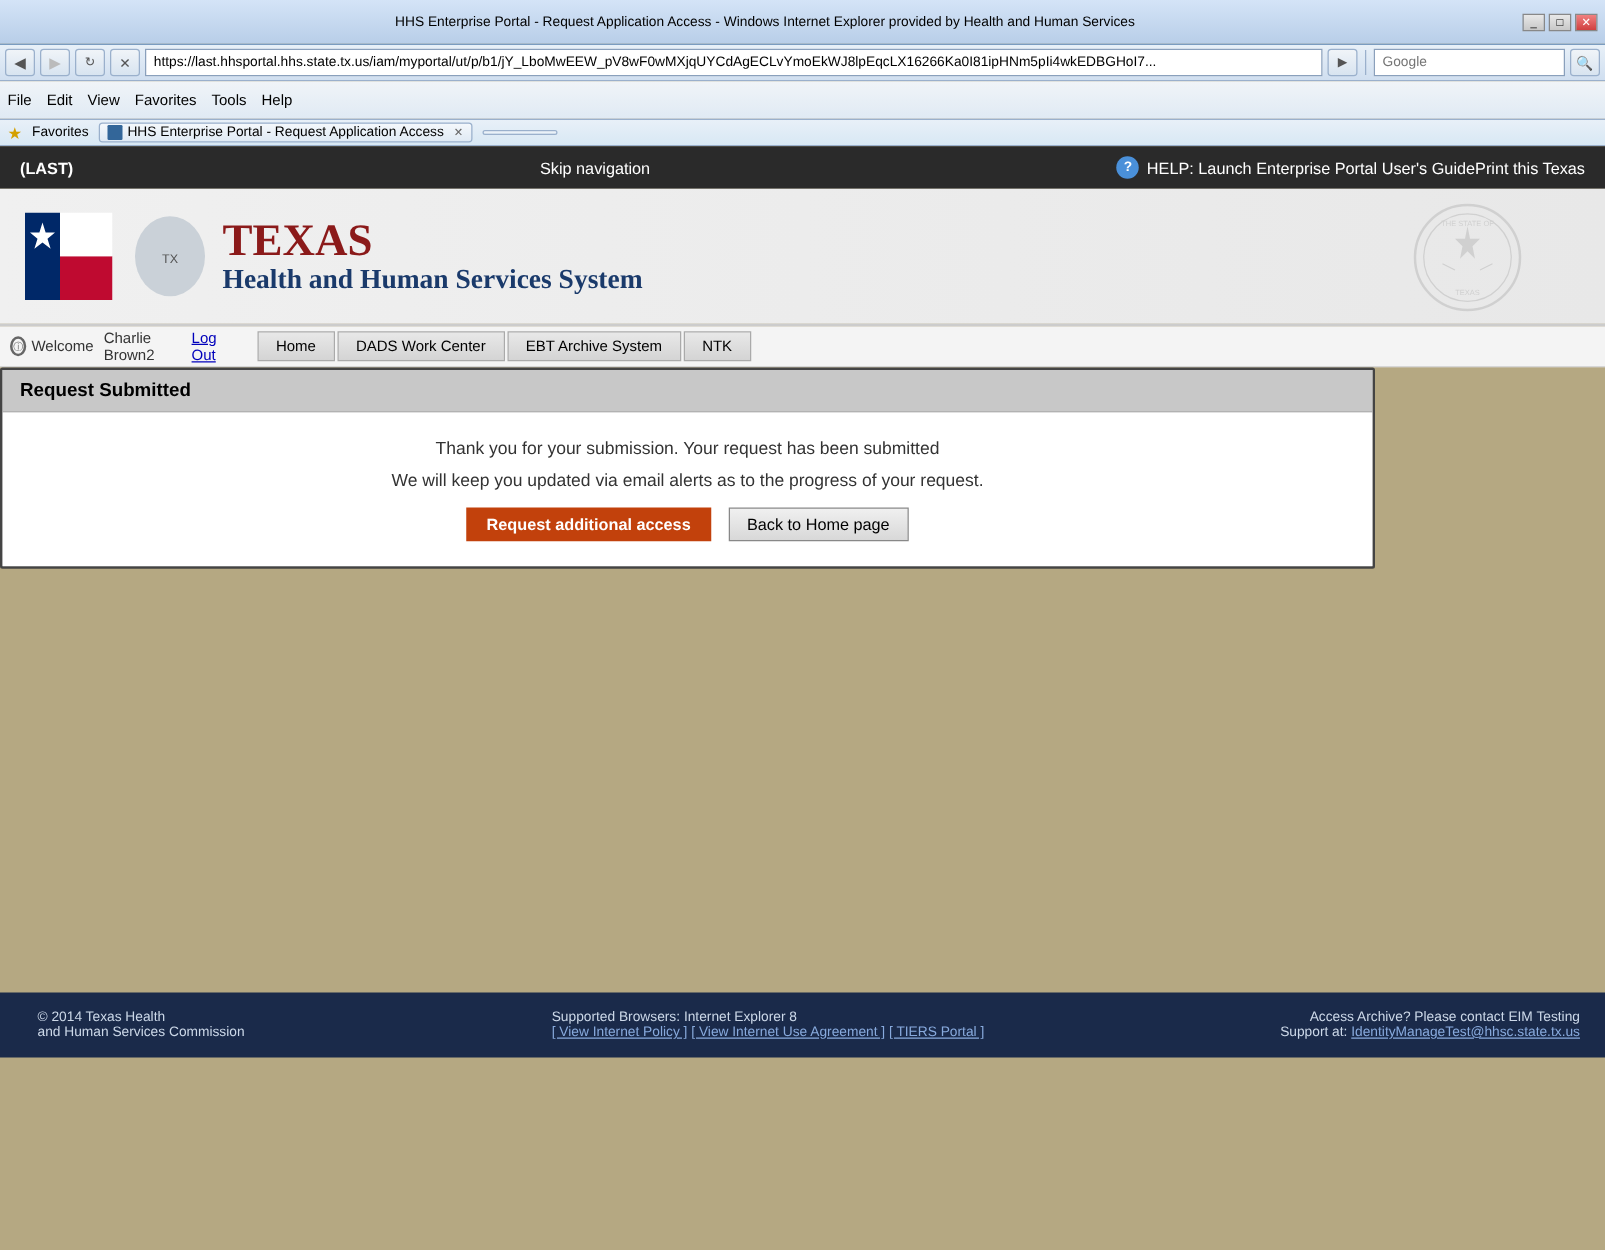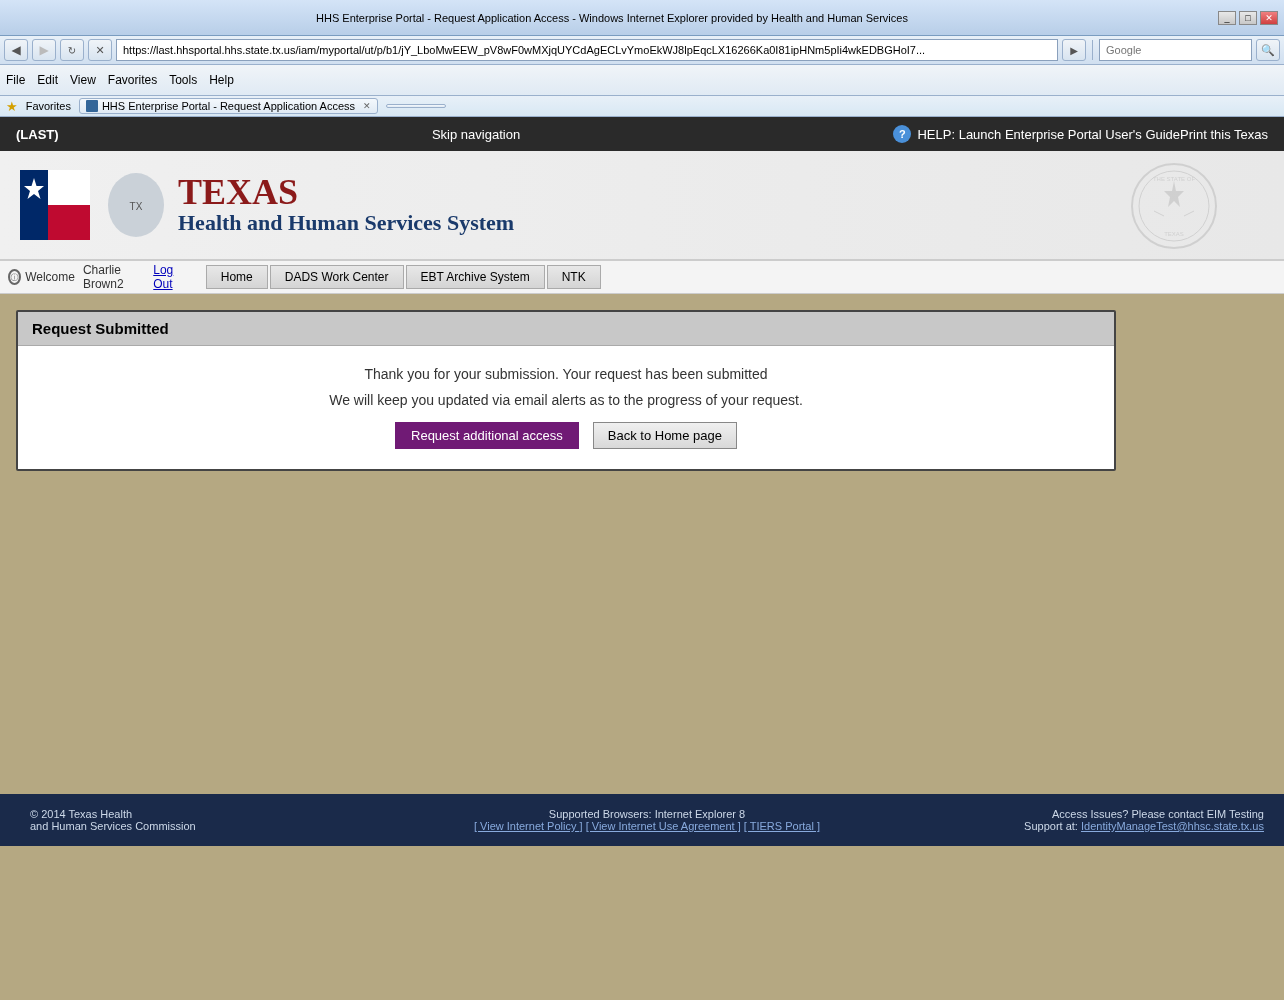--- a/index.html
+++ b/index.html
@@ -193,21 +193,20 @@
       background: linear-gradient(to bottom, #e8e8e8, #d4d4d4);
       cursor: pointer;
       font-size: 12px;
       border-radius: 0;
       color: #000;
       margin-right: 2px;
     }
 
     
     .main-content {
-      padding: 16px;
       background: #b5a882;
       min-height: 500px;
     }
 
     
     .request-box {
       background: #f0f0f0;
       border: 2px solid #444;
       border-radius: 2px;
       overflow: hidden;
@@ -231,27 +230,27 @@
       margin-bottom: 10px;
     }
     .request-box-actions {
       display: flex;
       align-items: center;
       justify-content: center;
       gap: 14px;
       margin-top: 14px;
     }
     .btn-request {
-      background: #701a75;
+      background: #c2410c;
       color: #fff;
       border: none;
       padding: 6px 16px;
       font-size: 13px;
       cursor: pointer;
-      font-weight: normal;
+      font-weight: bold;
     }
     .btn-home {
       background: linear-gradient(to bottom, #f0f0f0, #d8d8d8);
       color: #000;
       border: 1px solid #888;
       padding: 5px 14px;
       font-size: 13px;
       cursor: pointer;
     }
 
@@ -262,21 +261,21 @@
       padding: 14px 20px;
       display: flex;
       align-items: flex-start;
       justify-content: space-between;
       font-size: 11px;
       position: fixed;
       bottom: 0;
       left: 0;
       width: 1284px;
     }
-    .footer-col { flex: 1; text-align: center; }
+    .footer-col { flex: 1; }
     .footer-col:first-child { text-align: left; }
     .footer-col:last-child { text-align: right; }
     .footer-link { color: #88aadd; text-decoration: underline; cursor: pointer; }
 
     
     svg.texas-flag { width: 70px; height: 70px; }
 
     
     svg.texas-seal { width: 100px; height: 90px; }
   </style>
@@ -413,20 +412,20 @@
     <div>Supported Browsers: Internet Explorer 8</div>
     <div>
       <span class="footer-link">[ View Internet Policy ]</span>
       <span> </span>
       <span class="footer-link">[ View Internet Use Agreement ]</span>
       <span> </span>
       <span class="footer-link">[ TIERS Portal ]</span>
     </div>
   </div>
   <div class="footer-col">
-    <div>Access Issues? Please contact EIM Testing</div>
+    <div>Access Archive? Please contact EIM Testing</div>
     <div>
       <span>Support at:</span>
       <span> </span>
       <span class="footer-link">IdentityManageTest@hhsc.state.tx.us</span>
     </div>
   </div>
 </div>
 
 </body></html>

